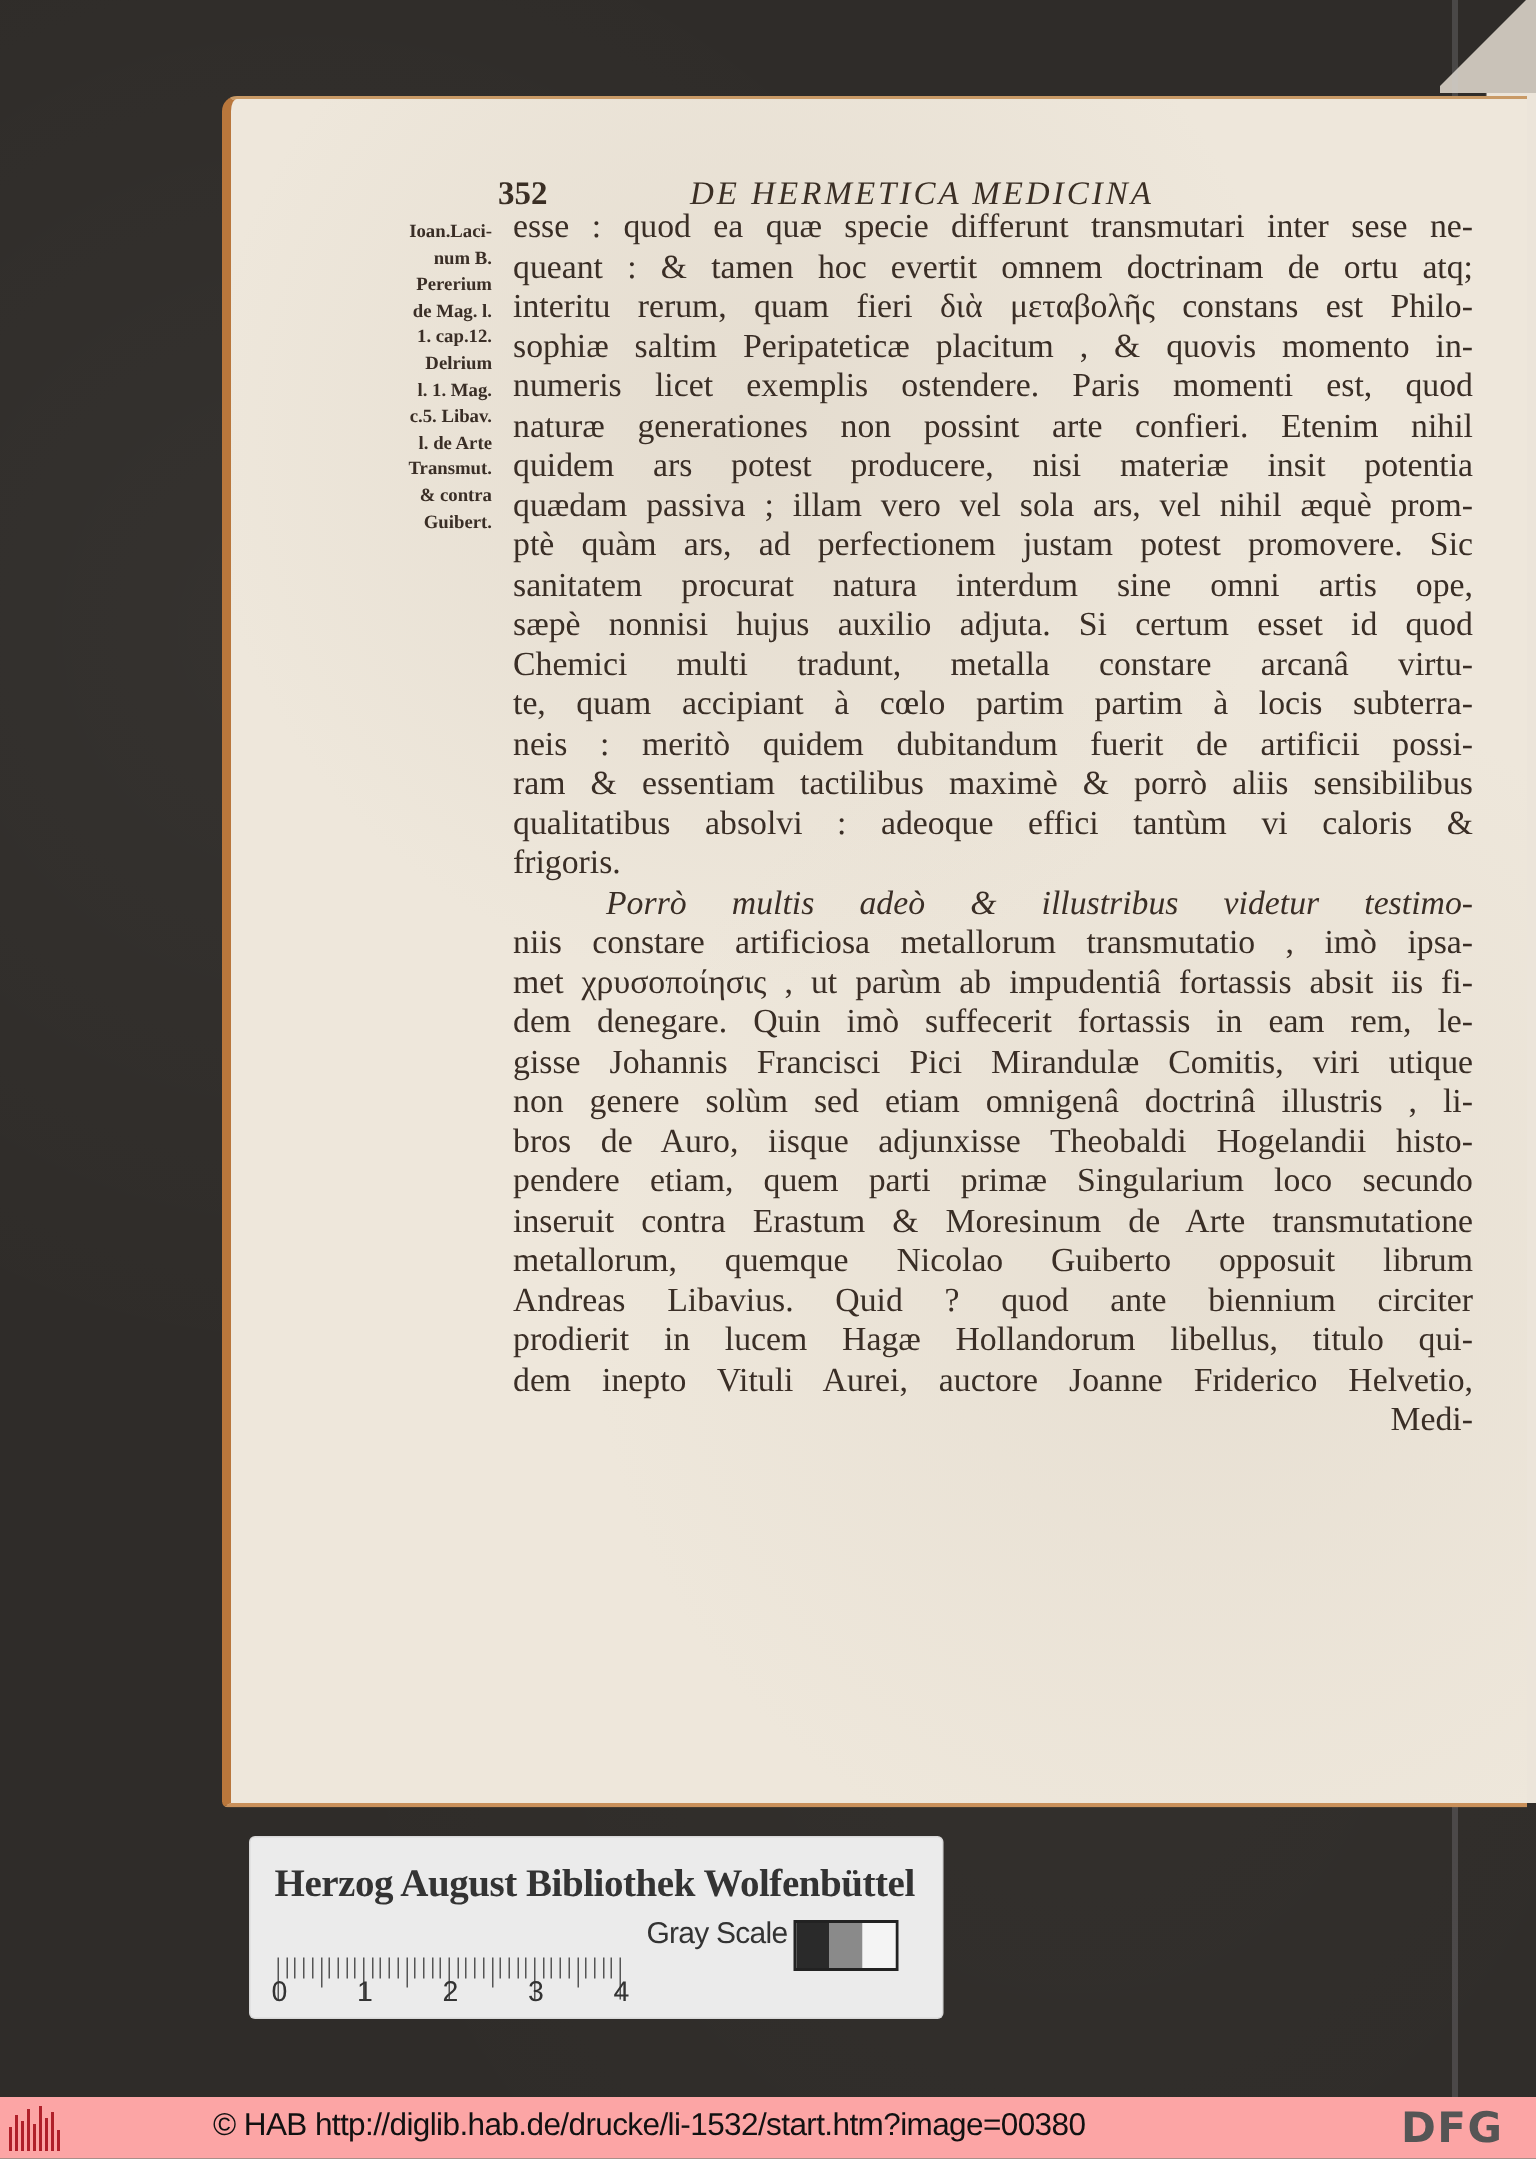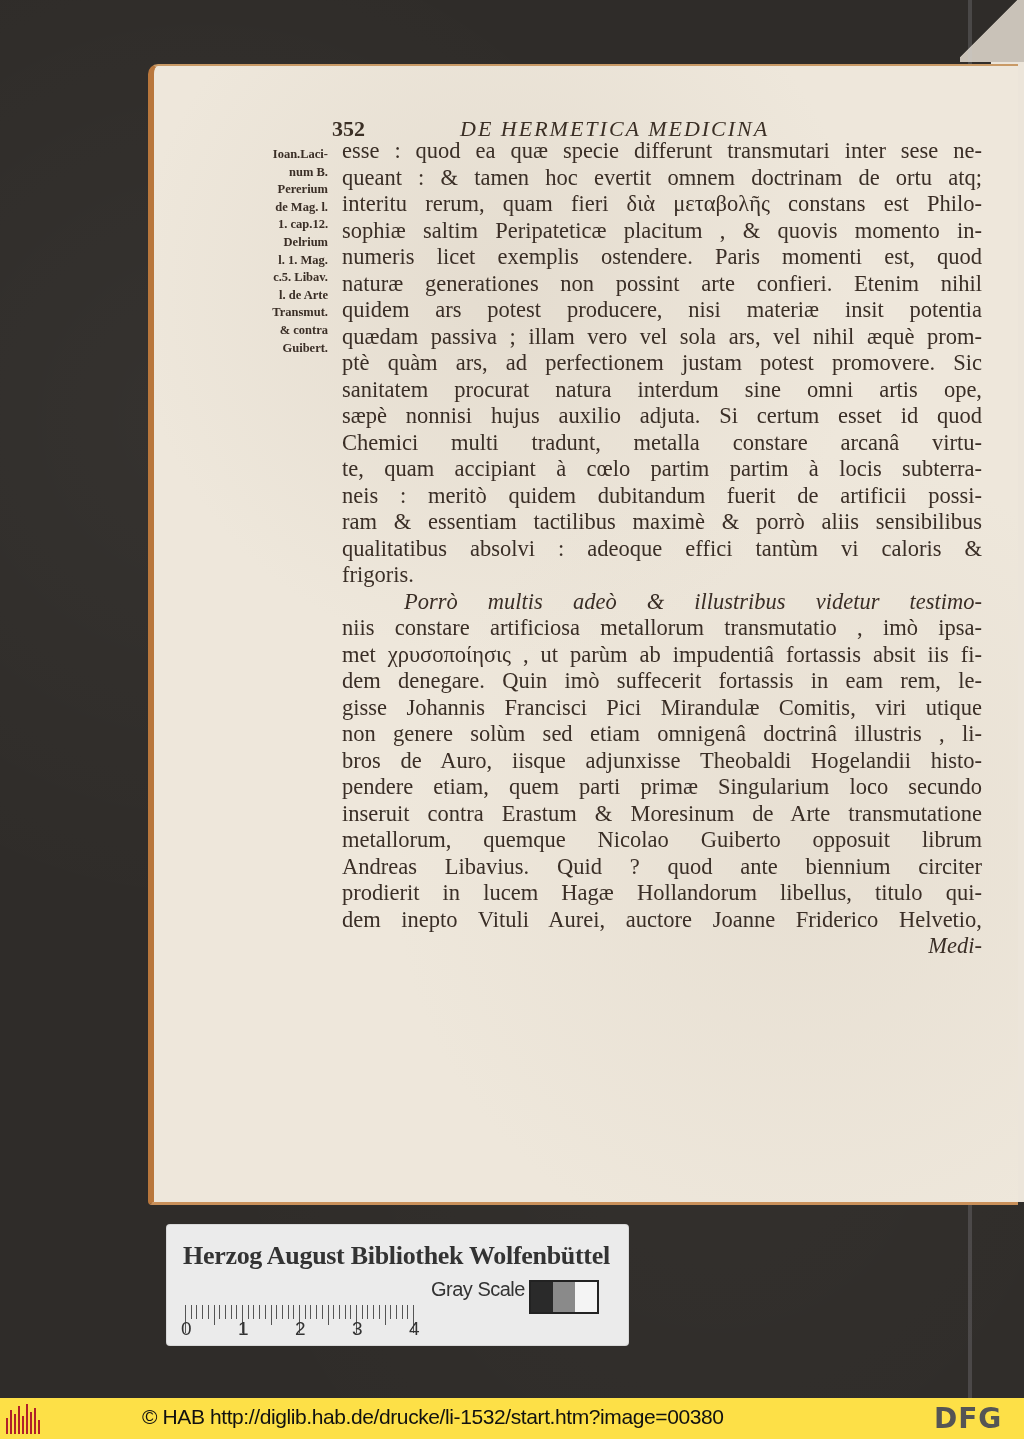--- a/index.html
+++ b/index.html
@@ -64,21 +64,21 @@
     font-size:12.5px; line-height:17.6px; color:#3a2e26; font-weight:bold;
   }
   .margin-notes div { white-space:nowrap; text-align:right; }
   .body-text {
     position:absolute; left:188px; top:72px; width:640px;
     font-size:22.5px; line-height:26.5px; color:#3a2e26;
   }
   .line { white-space:nowrap; text-align:justify; text-align-last:justify; height:26.5px; }
   .line.last { text-align-last:left; }
   .line.indent { padding-left:62px;font-style:italic; }
-  .line.right { text-align:left; text-align-last:right;font-style:italic; }
+  .line.right { text-align:left; text-align-last:right; }
   
   .scale-card {
     position:absolute; left:167px; top:1225px; width:461px; height:120px;
     background:#ebebeb; border-radius:3px;
     box-shadow:0 0 0 1px #d8d8d8;
   }
   .scale-title {
     position:absolute; left:16px; top:16px;
     font-family:"Liberation Serif", serif; font-weight:bold; font-size:26px; color:#333;
     letter-spacing:-0.3px;
@@ -95,21 +95,21 @@
     font-family:"Liberation Sans", sans-serif; font-size:20px; color:#333; letter-spacing:-0.5px;
   }
   .gray-swatches {
     position:absolute; left:362px; top:55px; width:70px; height:34px;
     border:2px solid #222; display:flex; box-sizing:border-box;
   }
   .gray-swatches span { flex:1; }
   
   .footer {
     position:absolute; left:0; top:1398px; width:1024px; height:41px;
-    background:#fde047;
+    background:#fca5a5;
   }
   .footer-logo {
     position:absolute; left:5px; top:6px; width:38px; height:30px;
   }
   .footer-logo i {
     position:absolute; bottom:0; width:2px; background:#b0202a;
   }
   .footer-text {
     position:absolute; left:142px; top:7px;
     font-family:"Liberation Sans", sans-serif; font-size:21px; color:#111; letter-spacing:-0.4px;

